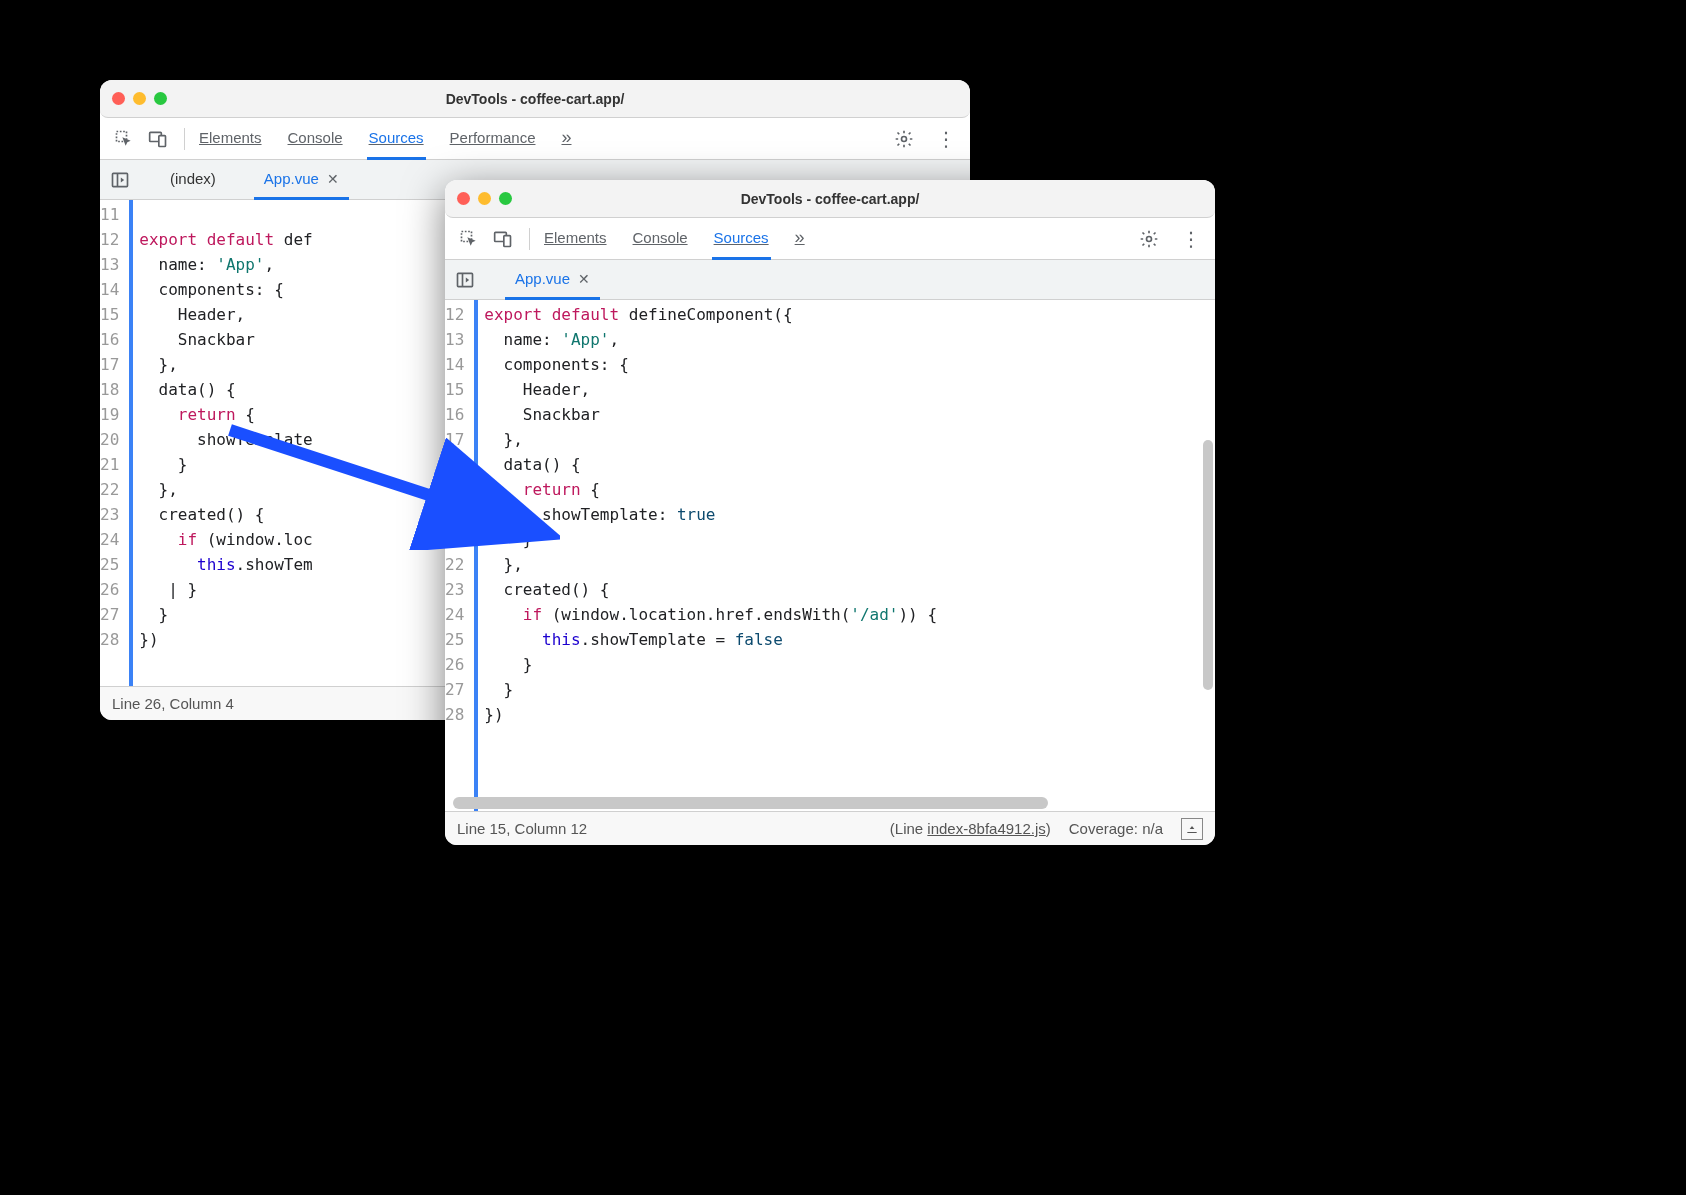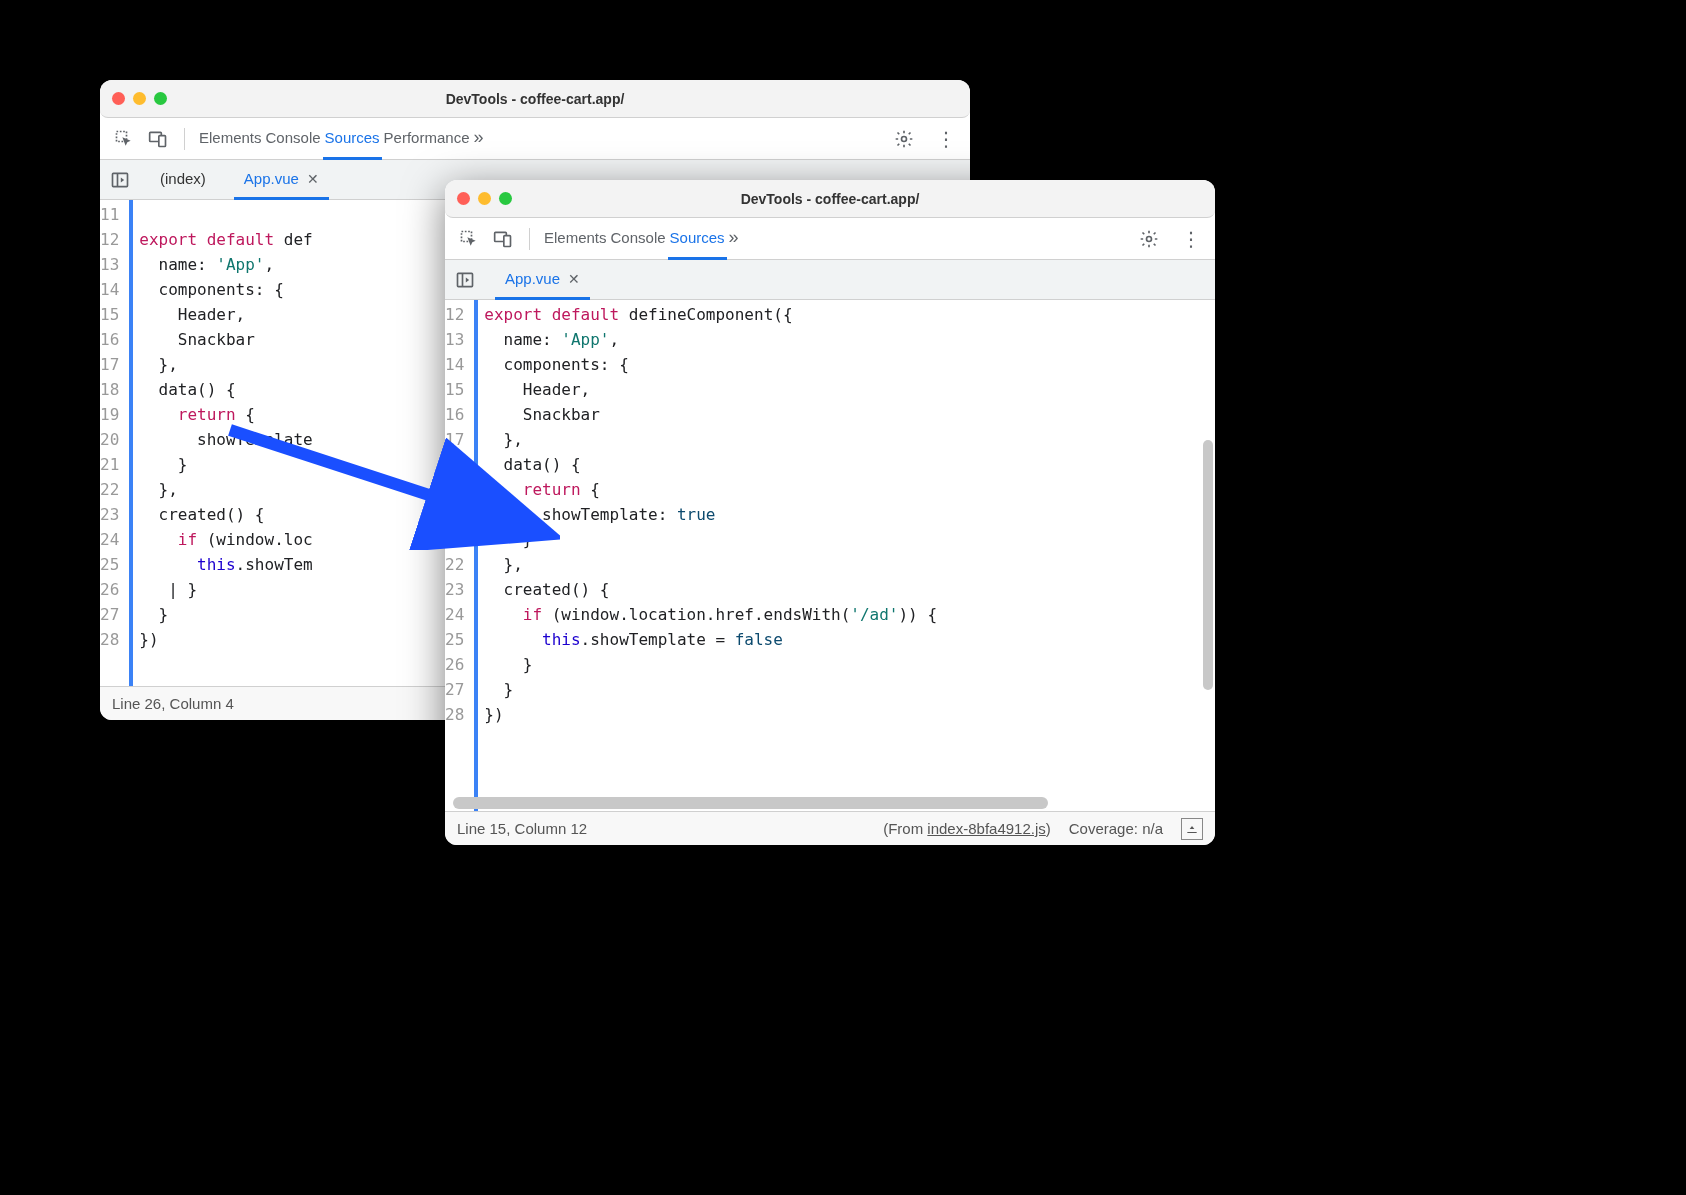--- a/index.html
+++ b/index.html
@@ -46,29 +46,29 @@
     height: 42px;
     display: flex;
     align-items: center;
     padding: 0 10px;
     gap: 6px;
     border-bottom: 1px solid #d0d0d0;
     background: #fff;
   }
   .toolbar .icon-btn { width: 28px; height: 28px; display:flex; align-items:center; justify-content:center; color:#5f6368; }
   .toolbar .divider { width:1px; height:22px; background:#d0d0d0; margin:0 6px; }
-  .tabs { display:flex; flex:1; align-items:center; font-size:15px; color:#5f6368; height:100%; }
+  .tabs { display:flex; gap: 22px; flex:1; align-items:center; font-size:15px; color:#5f6368; height:100%;text-decoration:underline; }
   .tab { cursor:pointer; height:100%; display:flex; align-items:center; border-bottom: 3px solid transparent; padding: 0 2px 0 2px; margin-bottom:-1px;}
   .tab.active { color:#1a73e8; border-bottom-color:#1a73e8; }
   .toolbar .right-icons { display:flex; gap:14px; color:#5f6368; }
   .tabbar {
     height: 40px;
     background: #f1f3f4;
     border-bottom: 1px solid #d0d0d0;
-    display:flex; align-items:center; padding:0 8px; gap:18px;
+    display:flex; align-items:center; padding:0 8px; gap:28px;
     font-size:15px;
   }
   .tabbar .panel-icon { width:24px; height:24px; display:flex; align-items:center; justify-content:center; color:#5f6368;}
   .file-tab { display:flex; align-items:center; gap:8px; padding:0 10px; height:100%; border-bottom:3px solid transparent; margin-bottom:-1px; cursor:pointer; color:#333;}
   .file-tab.active { color:#1a73e8; border-bottom-color:#1a73e8; background:#fff0;align-items:center; }
   .file-tab .close-x { color:#5f6368; font-size:14px; }
   .editor {
     flex:1; overflow:hidden; display:flex; font-family: Menlo, Consolas, monospace; font-size:16px; line-height:25px;
     position:relative; background:#fff;
   }
@@ -261,21 +261,21 @@
         <div class="thumb"></div>
       </div>
     <div class="scrollbar-h">
         <div class="thumb"></div>
       </div>
   </div>
   <div class="statusbar">
     <span>Line 15, Column 12</span>
     <span class="spacer"></span>
     <span class="from">
-      <span>(From </span><u>index-8bfa4912.js</u><span>)</span>
+      <span>(Line </span><u>index-8bfa4912.js</u><span>)</span>
     </span>
     <span>Coverage: n/a</span>
     <span class="panel-toggle">
       <svg width="14" height="14" viewBox="0 0 24 24" fill="none" stroke="currentColor" stroke-width="2">
           <line x1="4" y1="18" x2="20" y2="18"></line>
           <path d="M8 12l4-5 4 5" fill="currentColor" stroke="none"></path>
         </svg>
     </span>
   </div>
 </div>

